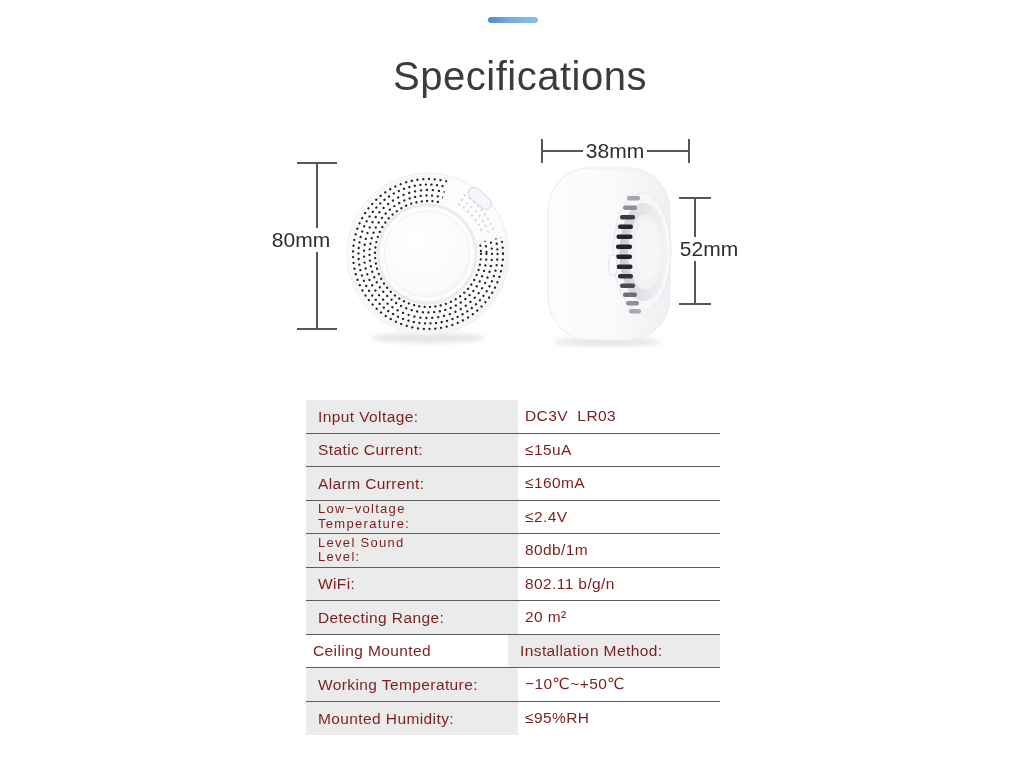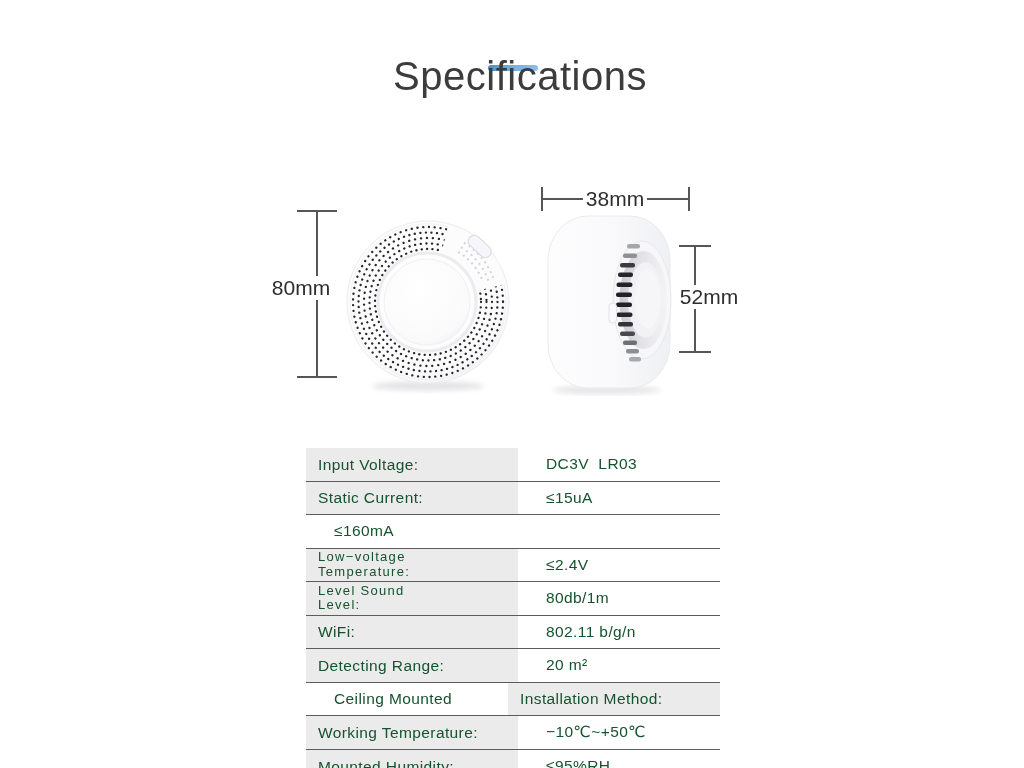--- a/index.html
+++ b/index.html
@@ -1,41 +1,41 @@
 <!DOCTYPE html>
 <html><head>
 <meta charset="utf-8">
 <style>
   html,body{margin:0;padding:0;}
   body{width:1024px;height:768px;background:#ffffff;font-family:"Liberation Sans","DejaVu Sans",sans-serif;position:relative;overflow:hidden;}
-  .abs{position:absolute;margin-top:48px;}
+  .abs{position:absolute;}
 
   
   .accent-bar{left:488px;top:17px;width:50px;height:5.5px;border-radius:3px;
     background:linear-gradient(90deg,#4f8cc7 0%,#74ade2 45%,#8bbfec 100%);}
   .title{left:0;top:46px;width:1024px;text-align:center;font-size:40px;line-height:44px;
     font-weight:400;color:#3c3c3c;letter-spacing:0.5px;margin:8px;}
 
   
   .front-view{left:345px;top:170px;width:168px;height:176px;}
   .side-view{left:547px;top:166px;width:128px;height:182px;}
 
   
   .dim-line{background:#565656;}
   .dim-label{background:#ffffff;color:#2e2e2e;font-size:21px;line-height:24px;text-align:center;}
 
   
   .spec-table{left:306px;top:400px;width:414px;}
   .spec-row{display:flex;height:33.5px;box-sizing:border-box;border-bottom:1.5px solid #5c5c5c;}
   .spec-row.last{border-bottom:none;}
-  .cell{display:flex;align-items:center;box-sizing:border-box;color:#14532d;}
+  .cell{display:flex;align-items:center;box-sizing:border-box;color:#7f1d1d;}
   .cell-label{width:212px;background:#ebebeb;padding-left:12px;font-size:15.5px;
     letter-spacing:0.4px;white-space:pre-wrap;line-height:1.12;}
   .spec-row.two-line .cell-label{font-size:13px;letter-spacing:1.3px;}
-  .cell-value{flex:1;padding-left:28px;font-size:15.5px;letter-spacing:0.4px;white-space:pre;}
+  .cell-value{flex:1;padding-left:7px;font-size:15.5px;letter-spacing:0.4px;white-space:pre;}
 </style>
 </head>
 <body>
 
 <div class="abs accent-bar"></div>
 <h1 class="abs title">Specifications</h1>
 
 <div class="abs front-view">
   <svg width="168" height="176" viewBox="0 0 168 176">
     <defs>
@@ -143,20 +143,21 @@
 <div class="abs spec-table">
   <div class="spec-row">
     <div class="cell cell-label">Input Voltage:</div>
     <div class="cell cell-value">DC3V  LR03</div>
   </div>
   <div class="spec-row">
     <div class="cell cell-label">Static Current:</div>
     <div class="cell cell-value">≤15uA</div>
   </div>
   <div class="spec-row">
+    <div class="cell cell-label">Alarm Current:</div>
     <div class="cell cell-value">≤160mA</div>
   </div>
   <div class="spec-row two-line">
     <div class="cell cell-label">Low−voltage
 Temperature:</div>
     <div class="cell cell-value">≤2.4V</div>
   </div>
   <div class="spec-row two-line">
     <div class="cell cell-label">Level Sound
 Level:</div>

